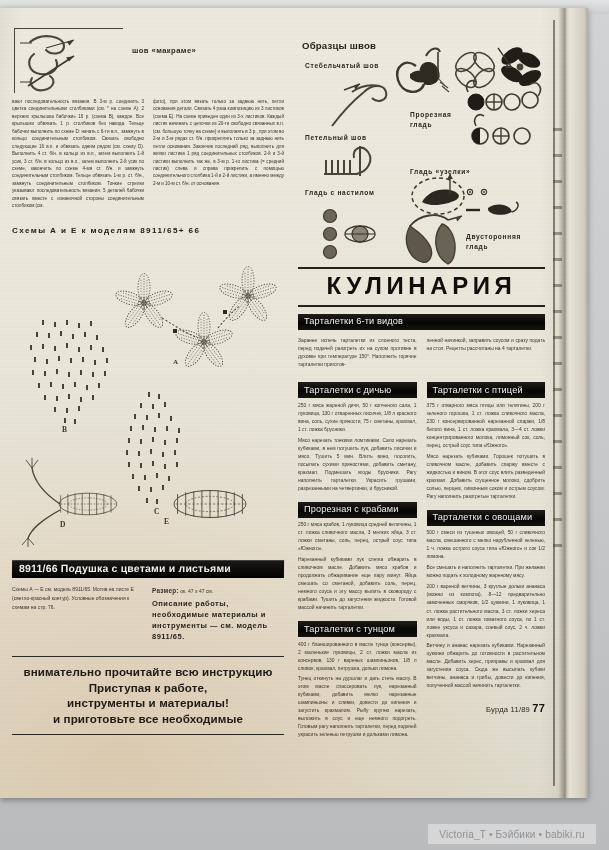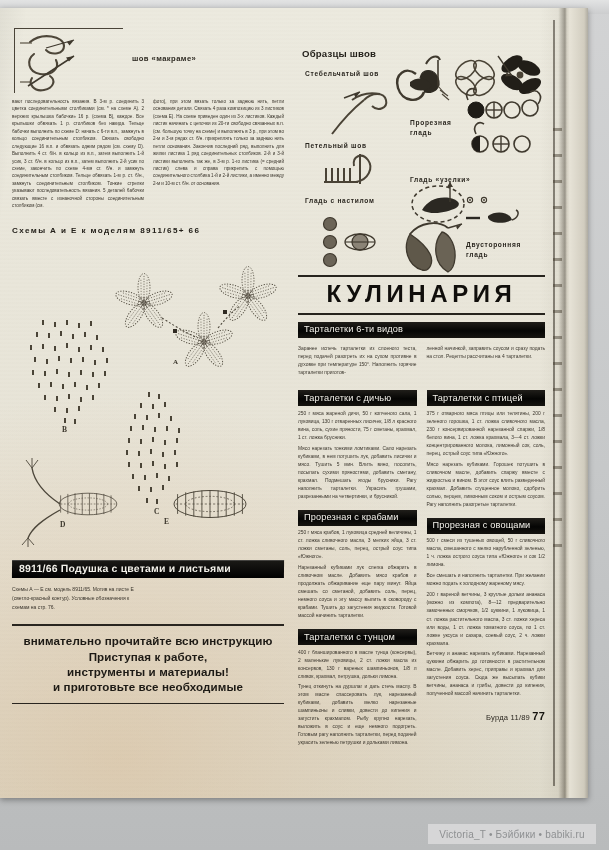--- a/index.html
+++ b/index.html
@@ -65,30 +65,30 @@
     background:repeating-linear-gradient(180deg,
       rgba(60,52,38,.45) 0px, rgba(60,52,38,.45) 3px,
       rgba(60,52,38,0) 3px, rgba(60,52,38,0) 26px);
   }
 
   
   .content{position:absolute;left:12px;top:18px;width:533px;}
 
   
   .left-col{position:absolute;left:0;top:0;width:272px;}
-  .right-col{position:absolute;left:286px;top:16px;width:247px;}
+  .right-col{position:absolute;left:286px;top:8px;width:247px;}
 
   
   .macrame-box{position:relative;height:72px;}
   .macrame-frame{
     position:absolute;left:2px;top:2px;width:108px;height:64px;
     border-left:1.4px solid #4a4438;border-top:1.4px solid #4a4438;
   }
   .macrame-label{
-    position:absolute;left:120px;top:28px;
+    position:absolute;left:120px;top:20px;
     font-size:7.6px;font-weight:bold;letter-spacing:.45px;color:#2e2a22;
   }
 
   
   .micro-2col{display:flex;gap:9px;}
   .micro{
     font-size:4.6px;line-height:1.62;color:#3a352c;text-align:justify;
     word-spacing:-.2px;
   }
   .micro.c1{width:132px;}
@@ -429,20 +429,25 @@
           <text x="152" y="282" font-size="7.5" font-weight="bold" fill="#3b362c" font-family="Liberation Serif, serif">E</text>
         </svg>
       </div>
 
       <div class="bar skew">8911/66 Подушка с цветами и листьями</div>
 
       <div class="model-body">
         <div class="model-left">Схемы А — Е см. модель 8911/65.
 Мотив на листе Е (светло-красный контур).
 Условные обозначения к схемам на стр. 76.</div>
+        <div class="model-right">
+          <span><b>Размер:</b>
+          <span>ок. 47 x 47 см.</span></span>
+          <span class="big">Описание работы, необходимые материалы и инструменты — см. модель 8911/65.</span>
+        </div>
       </div>
 
       <div class="rule-thick"></div>
       <div class="callout">
         <div>внимательно прочитайте всю инструкцию</div>
         <div>Приступая к работе,</div>
         <div>инструменты и материалы!</div>
         <div>и приготовьте все необходимые</div>
       </div>
       <div class="rule-thin"></div>
@@ -595,21 +600,21 @@
           </div>
         </div>
 
         <div class="col">
           <div class="recipe-head">Тарталетки с птицей</div>
           <div class="recipe-body">
             <p>375 г отварного мяса птицы или телятины, 200 г зеленого горошка, 1 ст. ложка сливочного масла, 230 г консервированной нарезанной спаржи, 1/8 белого вина, 1 ст. ложка крахмала, 3—4 ст. ложки концентрированного молока, лимонный сок, соль, перец, острый соус типа «Южного».</p>
             <p>Мясо нарезать кубиками. Горошек потушить в сливочном масле, добавить спаржу вместе с жидкостью и вином. В этот соус влить разведенный крахмал. Добавить сгущенное молоко, сдобрить солью, перцем, лимонным соком и острым соусом. Рагу наполнить разогретые тарталетки.</p>
           </div>
 
-          <div class="recipe-head">Прорезная с овощами</div>
+          <div class="recipe-head">Тарталетки с овощами</div>
           <div class="recipe-body">
             <p>500 г смеси из тушеных овощей, 50 г сливочного масла, смешанного с мелко нарубленной зеленью, 1 ч. ложка острого соуса типа «Южного» и сок 1/2 лимона.</p>
             <p>Все смешать и наполнить тарталетки. При желании можно подать к холодному жареному мясу.</p>
           </div>
 
           <div class="recipe-body">
             <p>200 г вареной ветчины, 3 круглые дольки ананаса (можно из компота), 8—12 предварительно замоченных сморчков, 1/2 цуккини, 1 луковица, 1 ст. ложка растительного масла, 3 ст. ложки хереса или воды, 1 ст. ложка томатного соуса, по 1 ст. ложке уксуса и сахара, соевый соус, 2 ч. ложки крахмала.</p>
             <p>Ветчину и ананас нарезать кубиками. Нарезанный цуккини обжарить до готовности в растительном масле. Добавить херес, приправы и крахмал для загустения соуса. Сюда же высыпать кубики ветчины, ананаса и грибы, довести до кипения, полученной массой начинить тарталетки.</p>
           </div>
 

